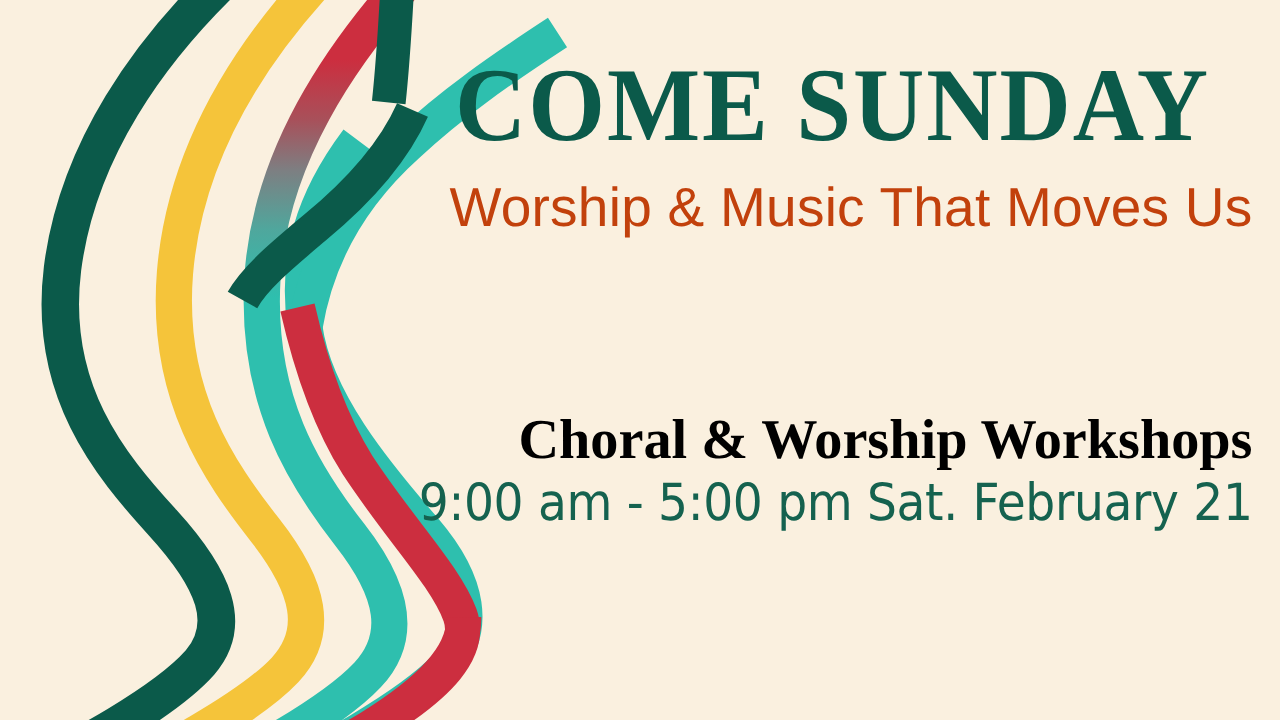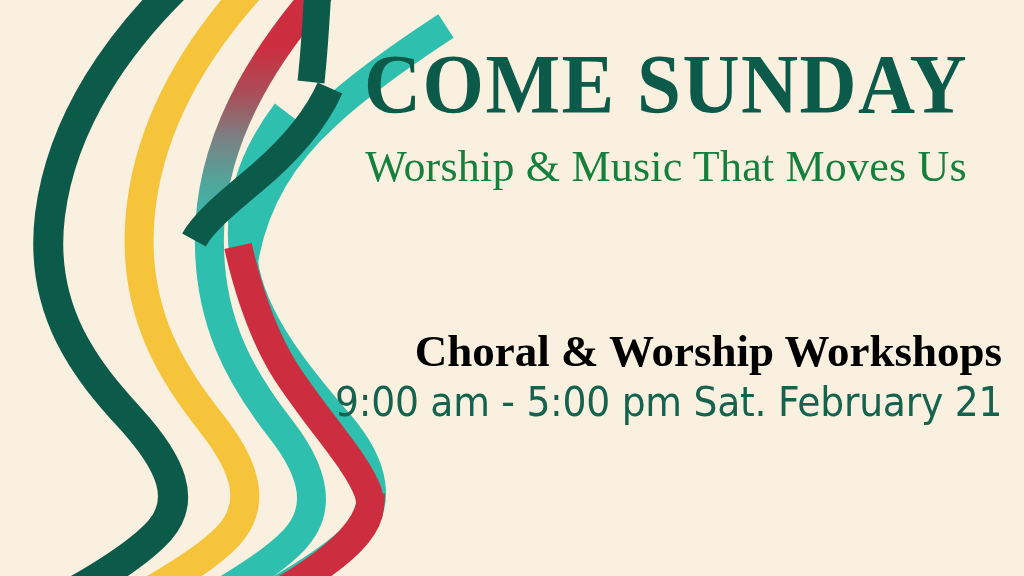--- a/index.html
+++ b/index.html
@@ -43,29 +43,30 @@
     font-size: 79px;
     line-height: 0.98;
     letter-spacing: 1.5px;
     color: #0b5a4a;
     margin: 0;
     white-space: nowrap;
     transform: scaleY(1.06);
     transform-origin: top center;
   }
   #subtitle {
-    font-family: Liberation Serif, serif;
+    font-family: Liberation Sans, sans-serif;
     font-weight: 400;
     font-size: 44px;
     line-height: 1.1;
     letter-spacing: 0.2px;
-    color: #15803d;
+    color: #c2410c;
     margin: 0;
     padding-top: 22px;
     white-space: nowrap;
+    text-align: right;
   }
   .footer-block {
     position: absolute;
     right: 22px;
     bottom: 18px;
     text-align: right;
   }
   #event-name {
     font-family: "Liberation Serif", serif;
     font-weight: 700;

